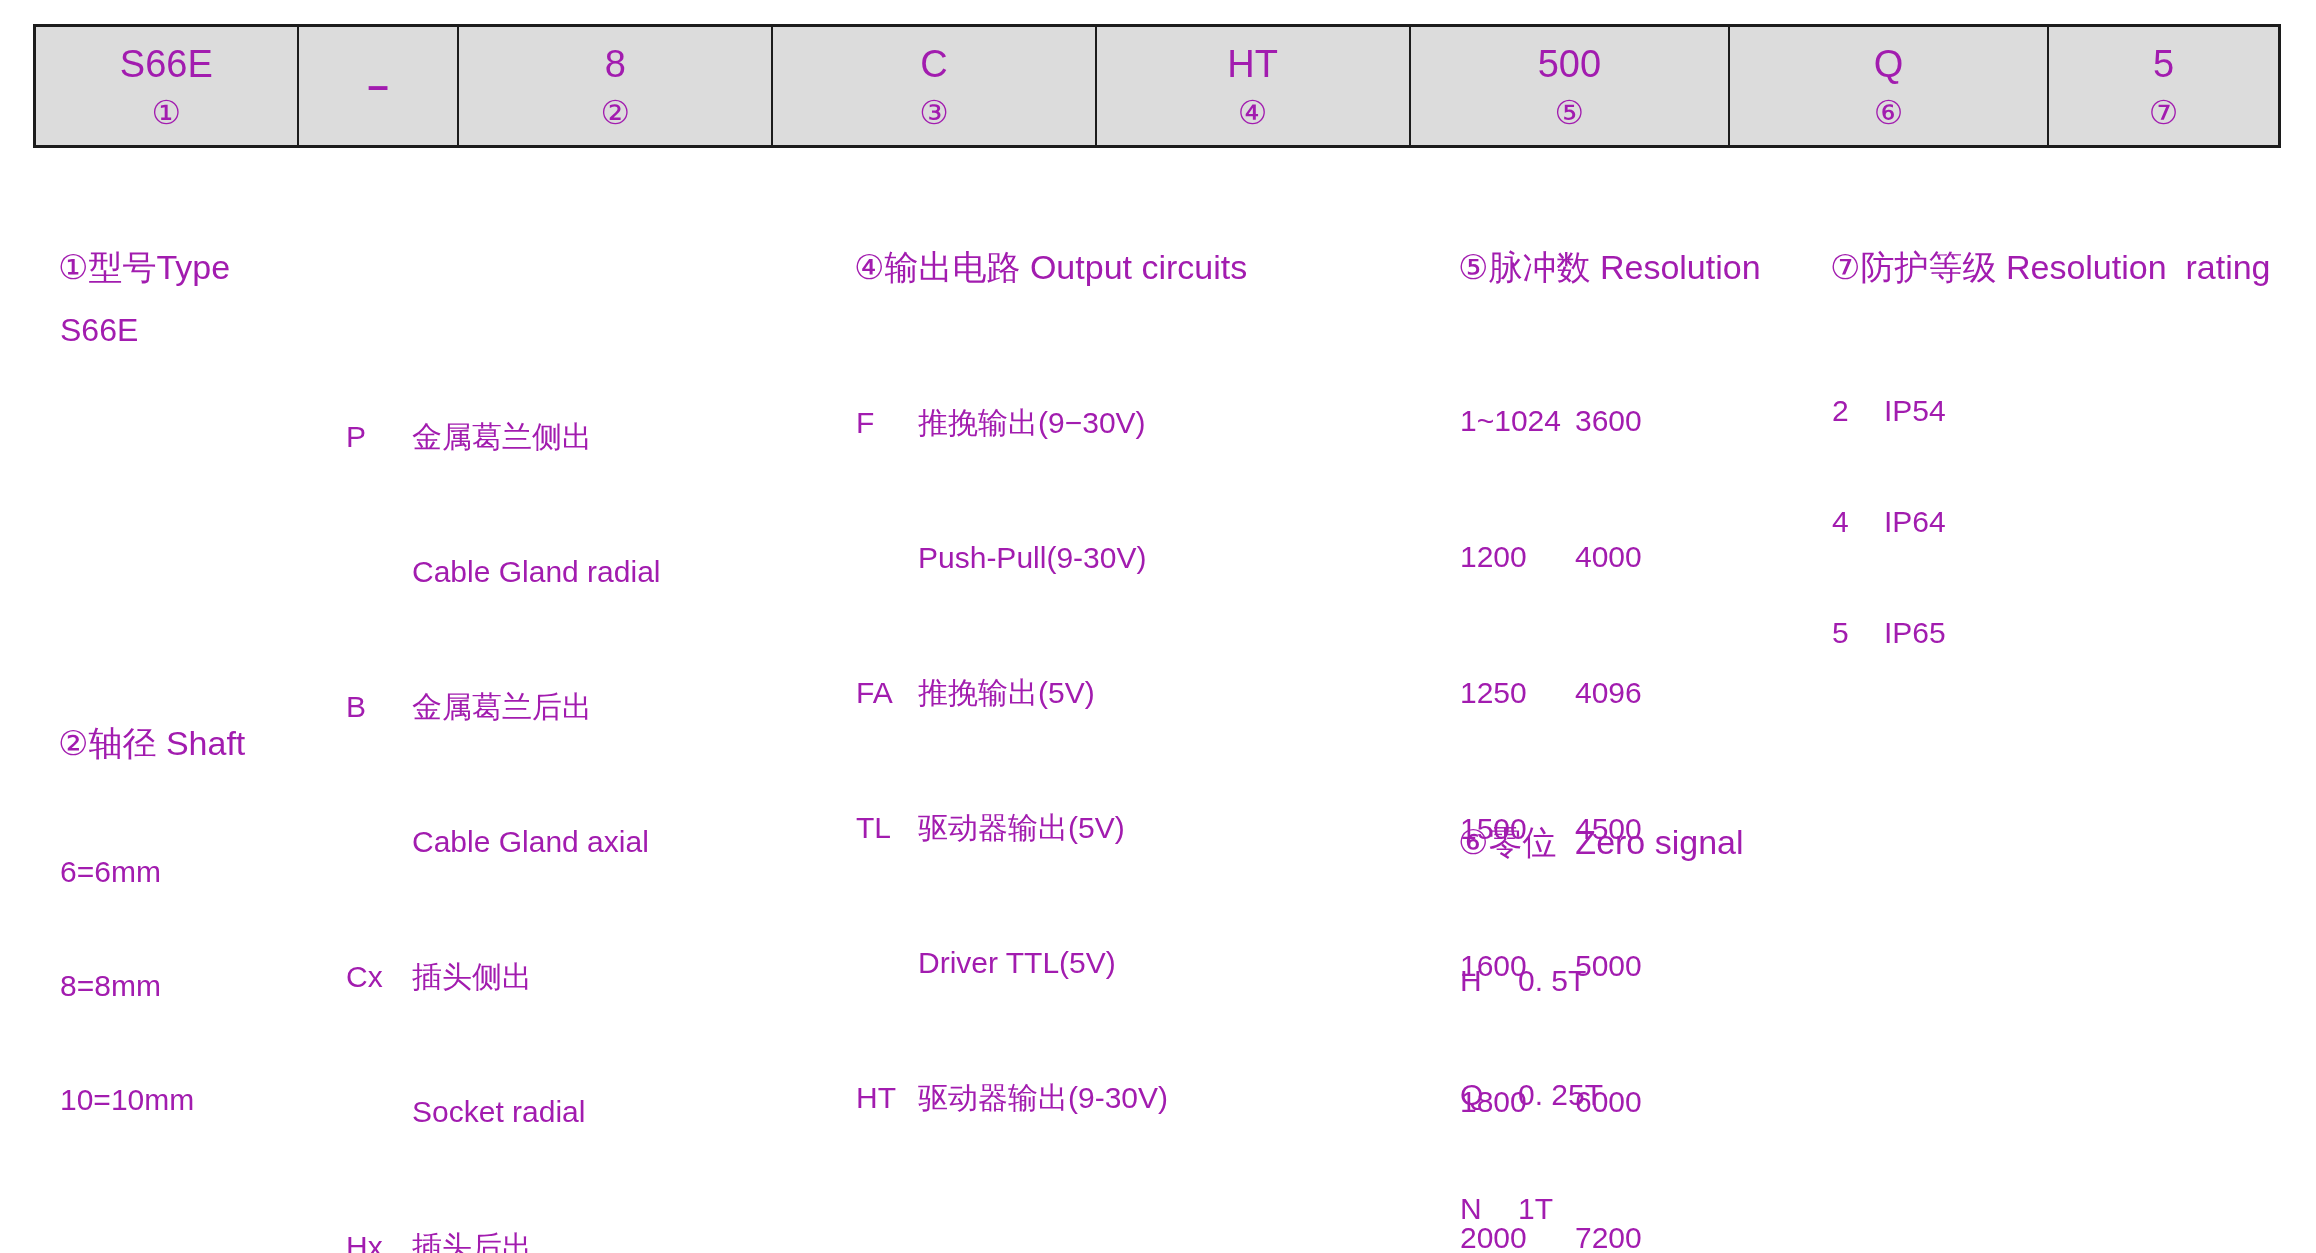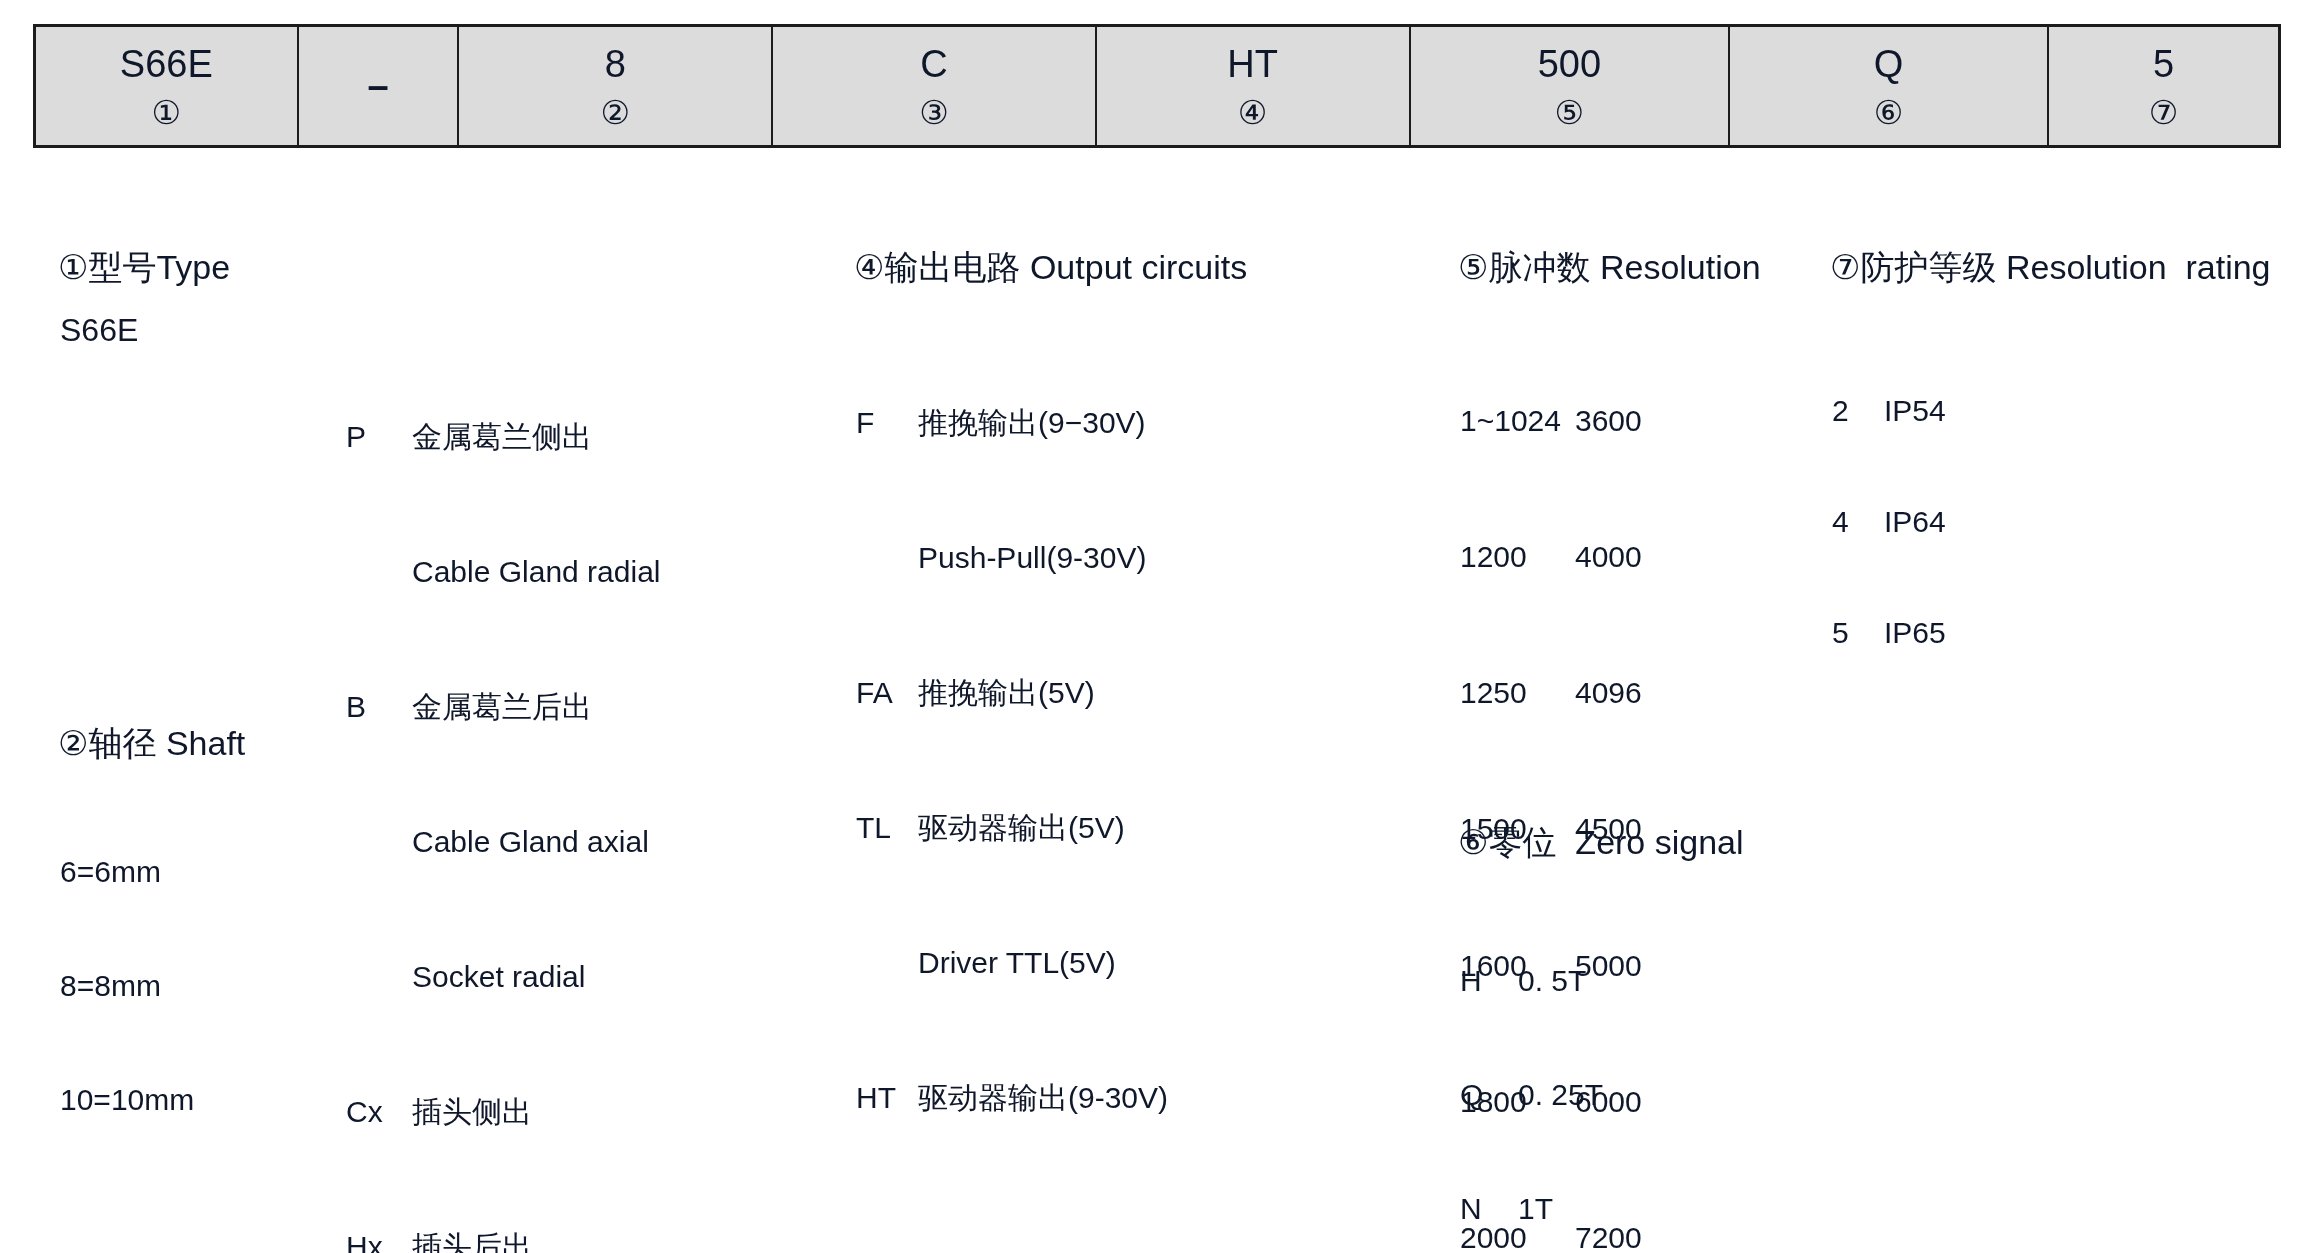--- a/index.html
+++ b/index.html
@@ -2,21 +2,21 @@
 <html><head>
 <meta charset="utf-8">
 <style>
   html, body { margin: 0; padding: 0; background: #ffffff; }
   .page {
     position: relative;
     width: 2316px;
     height: 1253px;
     background: #ffffff;
     font-family: "Liberation Sans", "DejaVu Sans", sans-serif;
-    color: #0f172a;
+    color: #a21caf;
     overflow: hidden;
   }
 
   
   .model-table {
     position: absolute;
     left: 33px; top: 24px;
     width: 2242px; height: 118px;
     display: flex;
     border: 3px solid #1c1c1c;
@@ -113,22 +113,22 @@
     <div class="line">6=6mm</div>
     <div class="line">8=8mm</div>
     <div class="line">10=10mm</div>
   </div>
 
   <div class="list txt" id="cable-list">
     <div class="line"><span class="code">P</span><span>金属葛兰侧出</span></div>
     <div class="line"><span class="code"></span><span>Cable Gland radial</span></div>
     <div class="line"><span class="code">B</span><span>金属葛兰后出</span></div>
     <div class="line"><span class="code"></span><span>Cable Gland axial</span></div>
+    <div class="line"><span class="code">Cx</span><span>插头侧出</span></div>
     <div class="line"><span class="code"></span><span>Socket radial</span></div>
-    <div class="line"><span class="code">Cx</span><span>插头侧出</span></div>
     <div class="line"><span class="code">Hx</span><span>插头后出</span></div>
     
   </div>
 
   <div class="sec-title" style="left:854px; top:245px">④输出电路 Output circuits</div>
   <div class="list txt" id="output-list">
     <div class="line"><span class="code">F</span><span>推挽输出(9−30V)</span></div>
     <div class="line"><span class="code"></span><span>Push-Pull(9-30V)</span></div>
     <div class="line"><span class="code">FA</span><span>推挽输出(5V)</span></div>
     <div class="line"><span class="code">TL</span><span>驱动器输出(5V)</span></div>

